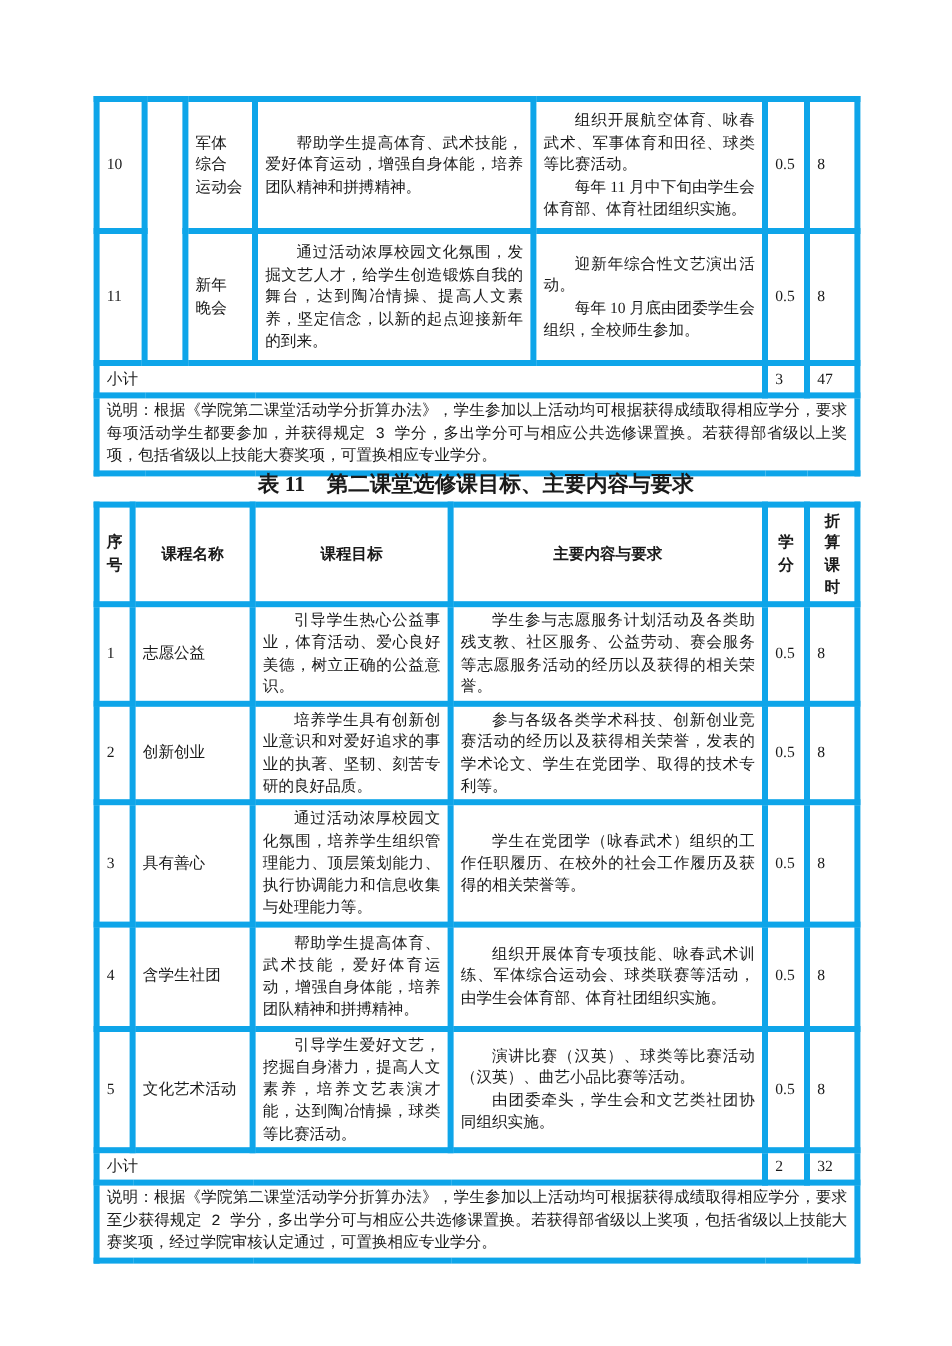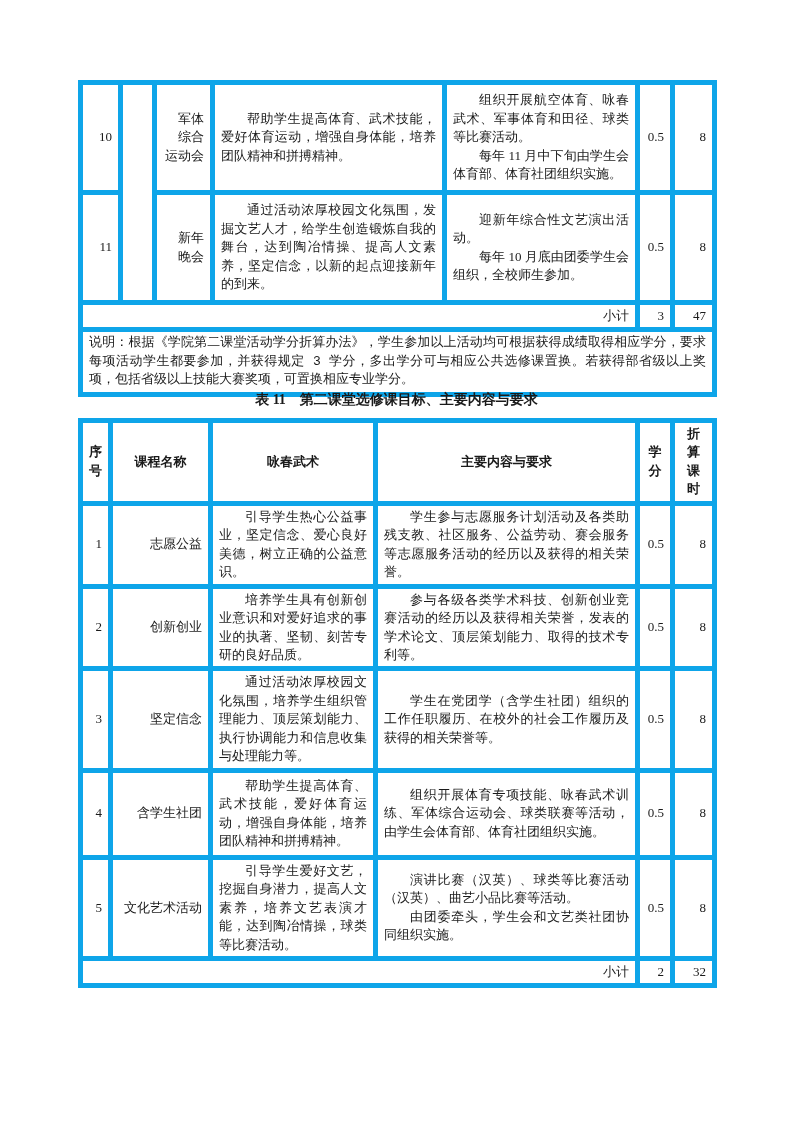--- a/index.html
+++ b/index.html
@@ -25,39 +25,39 @@
   .doc-table td, .doc-table th {
     border: 5px solid #0ea5e9;
     padding: 2px 6px;
     vertical-align: middle;
     font-size: 13px;
     line-height: 1.42;
     font-weight: normal;
     margin-left: 34px;
   }
   .doc-table th { font-weight: bold; text-align: center; }
-  .center { text-align: right; }
+  .center { text-align: left; }
   .stack { white-space: pre-line; }
   .goal-cell p, .content-cell p {
     margin: 0;
     text-indent: 2em;
     text-align: justify;
   }
   .note-cell { padding: 3px 9px 6px; font-family: Liberation Mono, monospace; }
   .note-cell p { margin: 0; text-align: justify; }
   .note-cell-tall { padding: 27px 10px 14px; }
   .bold { font-weight: bold; }
   .table-title {
     position: absolute;
     top: 391px;
     left: 0;
     width: 100%;
     text-align: center;
     font-weight: bold;
-    font-size: 14px;
+    font-size: 18px;
     margin: 0;
   }
 </style>
 </head>
 <body>
 
 <div class="page">
 
   <table class="doc-table" id="table1">
     <colgroup>
@@ -122,62 +122,62 @@
         <col style="width:165px">
       <col style="width:262px">
         <col style="width:35px">
         <col style="width:42px">
     </colgroup>
     <tbody>
       <tr style="height:44px">
         <th class="stack">序
 号</th>
         <th>课程名称</th>
-        <th>咏春武术</th>
+        <th>课程目标</th>
         <th>主要内容与要求</th>
         <th class="stack">学
 分</th>
         <th class="stack">折算
 课时</th>
       </tr>
 
       <tr style="height:70px">
         <td class="center">1</td>
         <td class="center">志愿公益</td>
         <td class="goal-cell">
-          <p>引导学生热心公益事业，坚定信念、爱心良好美德，树立正确的公益意识。</p>
+          <p>引导学生热心公益事业，体育活动、爱心良好美德，树立正确的公益意识。</p>
         </td>
         <td class="content-cell">
           <p>学生参与志愿服务计划活动及各类助残支教、社区服务、公益劳动、赛会服务等志愿服务活动的经历以及获得的相关荣誉。</p>
         </td>
         <td class="center">0.5</td>
         <td class="center">8</td>
       </tr>
 
       <tr style="height:70px">
         <td class="center">2</td>
         <td class="center">创新创业</td>
         <td class="goal-cell">
           <p>培养学生具有创新创业意识和对爱好追求的事业的执著、坚韧、刻苦专研的良好品质。</p>
         </td>
         <td class="content-cell">
-          <p>参与各级各类学术科技、创新创业竞赛活动的经历以及获得相关荣誉，发表的学术论文、顶层策划能力、取得的技术专利等。</p>
+          <p>参与各级各类学术科技、创新创业竞赛活动的经历以及获得相关荣誉，发表的学术论文、学生在党团学、取得的技术专利等。</p>
         </td>
         <td class="center">0.5</td>
         <td class="center">8</td>
       </tr>
 
       <tr style="height:93px">
         <td class="center">3</td>
-        <td class="center">坚定信念</td>
+        <td class="center">具有善心</td>
         <td class="goal-cell">
           <p>通过活动浓厚校园文化氛围，培养学生组织管理能力、顶层策划能力、执行协调能力和信息收集与处理能力等。</p>
         </td>
         <td class="content-cell">
-          <p>学生在党团学（含学生社团）组织的工作任职履历、在校外的社会工作履历及获得的相关荣誉等。</p>
+          <p>学生在党团学（咏春武术）组织的工作任职履历、在校外的社会工作履历及获得的相关荣誉等。</p>
         </td>
         <td class="center">0.5</td>
         <td class="center">8</td>
       </tr>
 
       <tr style="height:87px">
         <td class="center">4</td>
         <td class="center">含学生社团</td>
         <td class="goal-cell">
           <p>帮助学生提高体育、武术技能，爱好体育运动，增强自身体能，培养团队精神和拼搏精神。</p>
@@ -201,16 +201,21 @@
         </td>
         <td class="center">0.5</td>
         <td class="center">8</td>
       </tr>
 
       <tr style="height:20px">
         <td colspan="4" class="center">小计</td>
         <td class="center bold">2</td>
         <td class="center bold">32</td>
       </tr>
+      <tr>
+        <td colspan="6" class="note-cell note-cell-tall">
+          <p>说明：根据《学院第二课堂活动学分折算办法》，学生参加以上活动均可根据获得成绩取得相应学分，要求至少获得规定 2 学分，多出学分可与相应公共选修课置换。若获得部省级以上奖项，包括省级以上技能大赛奖项，经过学院审核认定通过，可置换相应专业学分。</p>
+        </td>
+      </tr>
     </tbody>
   </table>
 
 </div>
 
 </body></html>

